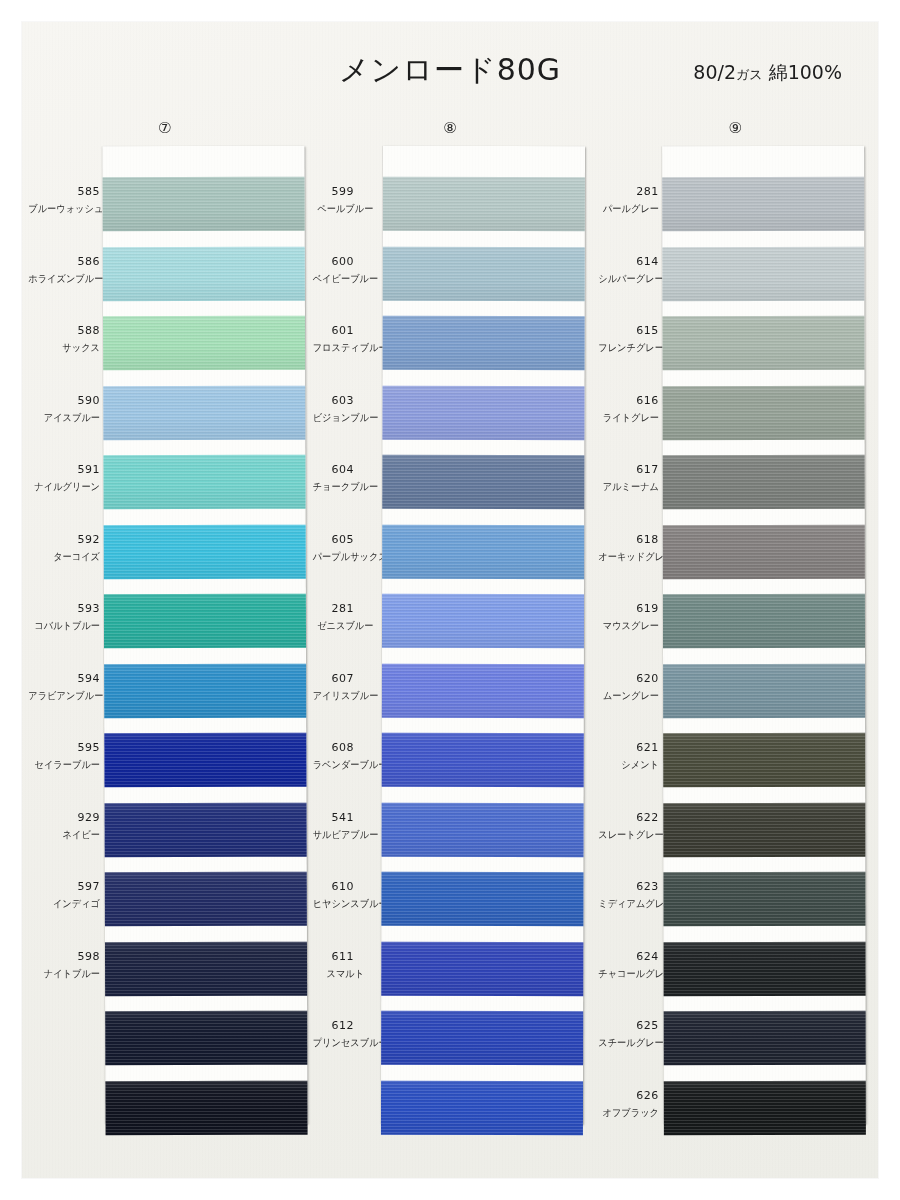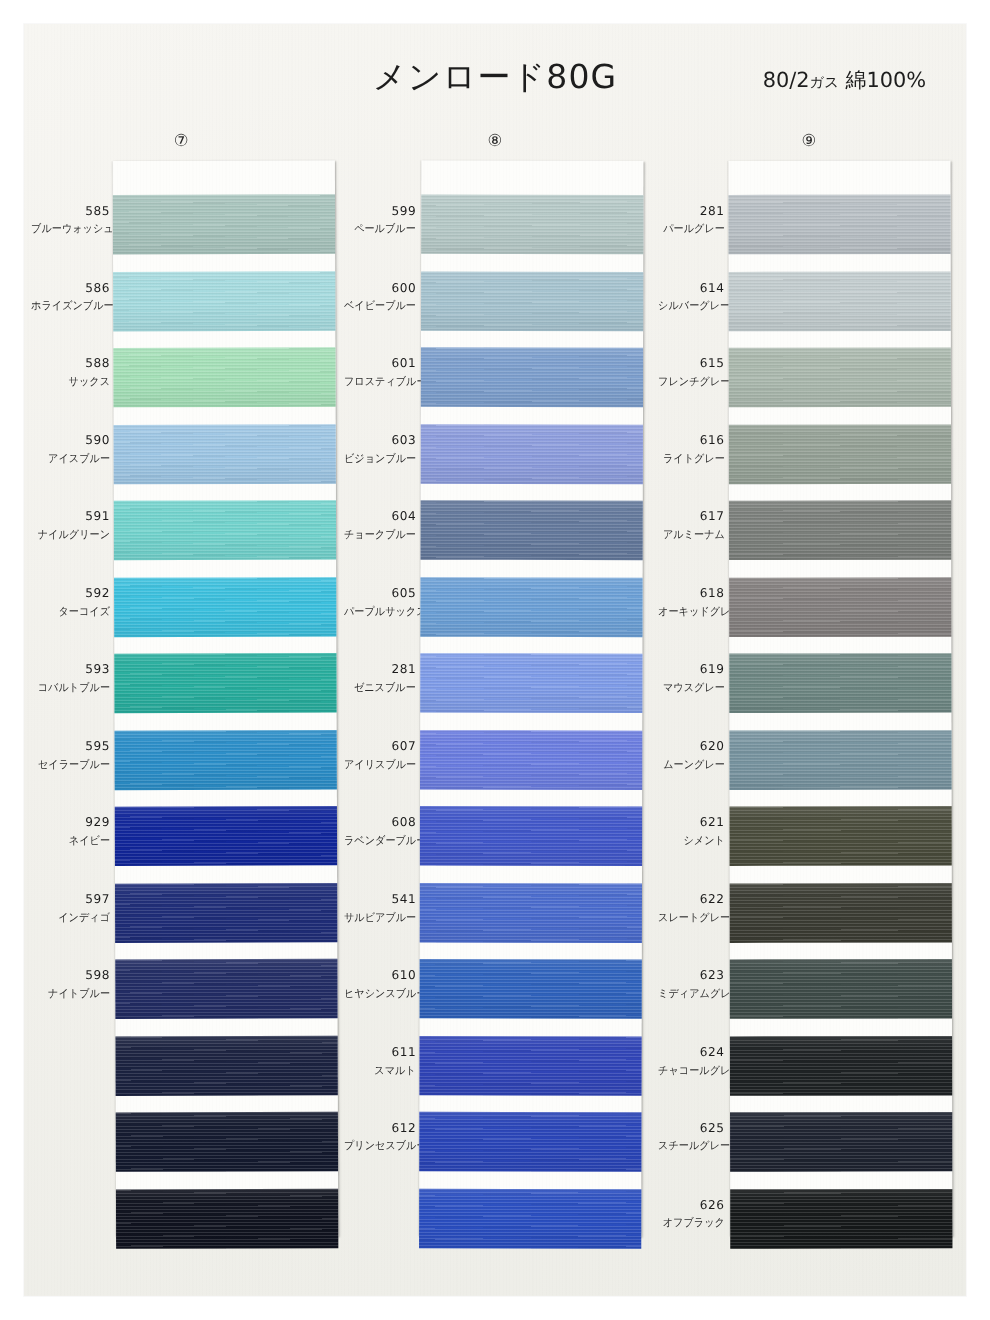--- a/index.html
+++ b/index.html
@@ -170,21 +170,21 @@
     top: 24px;
     width: 100%;
   }
   .label-row {
     position: relative;
     height: 69.5px;
     text-align: right;
     padding-right: 0;
   }
   .col-7 .label-row { width: 78px; }
-  .col-8 .label-row { width: 71px; }
+  .col-8 .label-row { width: 71px; text-align: center; }
   .col-9 .label-row { width: 66px; }
 
   .code {
     display: block;
     font-size: 11px;
     line-height: 20px;
     color: #1c1c1c;
     font-family: "DejaVu Sans", "Liberation Sans", sans-serif;
     padding-top: 12px;
     letter-spacing: 0.5px;
@@ -255,20 +255,24 @@
               </div>
               <div class="label-row">
                 <span class="code">592</span>
                 <span class="name">ターコイズ</span>
               </div>
               <div class="label-row">
                 <span class="code">593</span>
                 <span class="name">コバルトブルー</span>
               </div>
               <div class="label-row">
+                <span class="code">594</span>
+                <span class="name">アラビアンブルー</span>
+              </div>
+              <div class="label-row">
                 <span class="code">595</span>
                 <span class="name">セイラーブルー</span>
               </div>
               <div class="label-row">
                 <span class="code">929</span>
                 <span class="name">ネイビー</span>
               </div>
               <div class="label-row">
                 <span class="code">597</span>
                 <span class="name">インディゴ</span>

